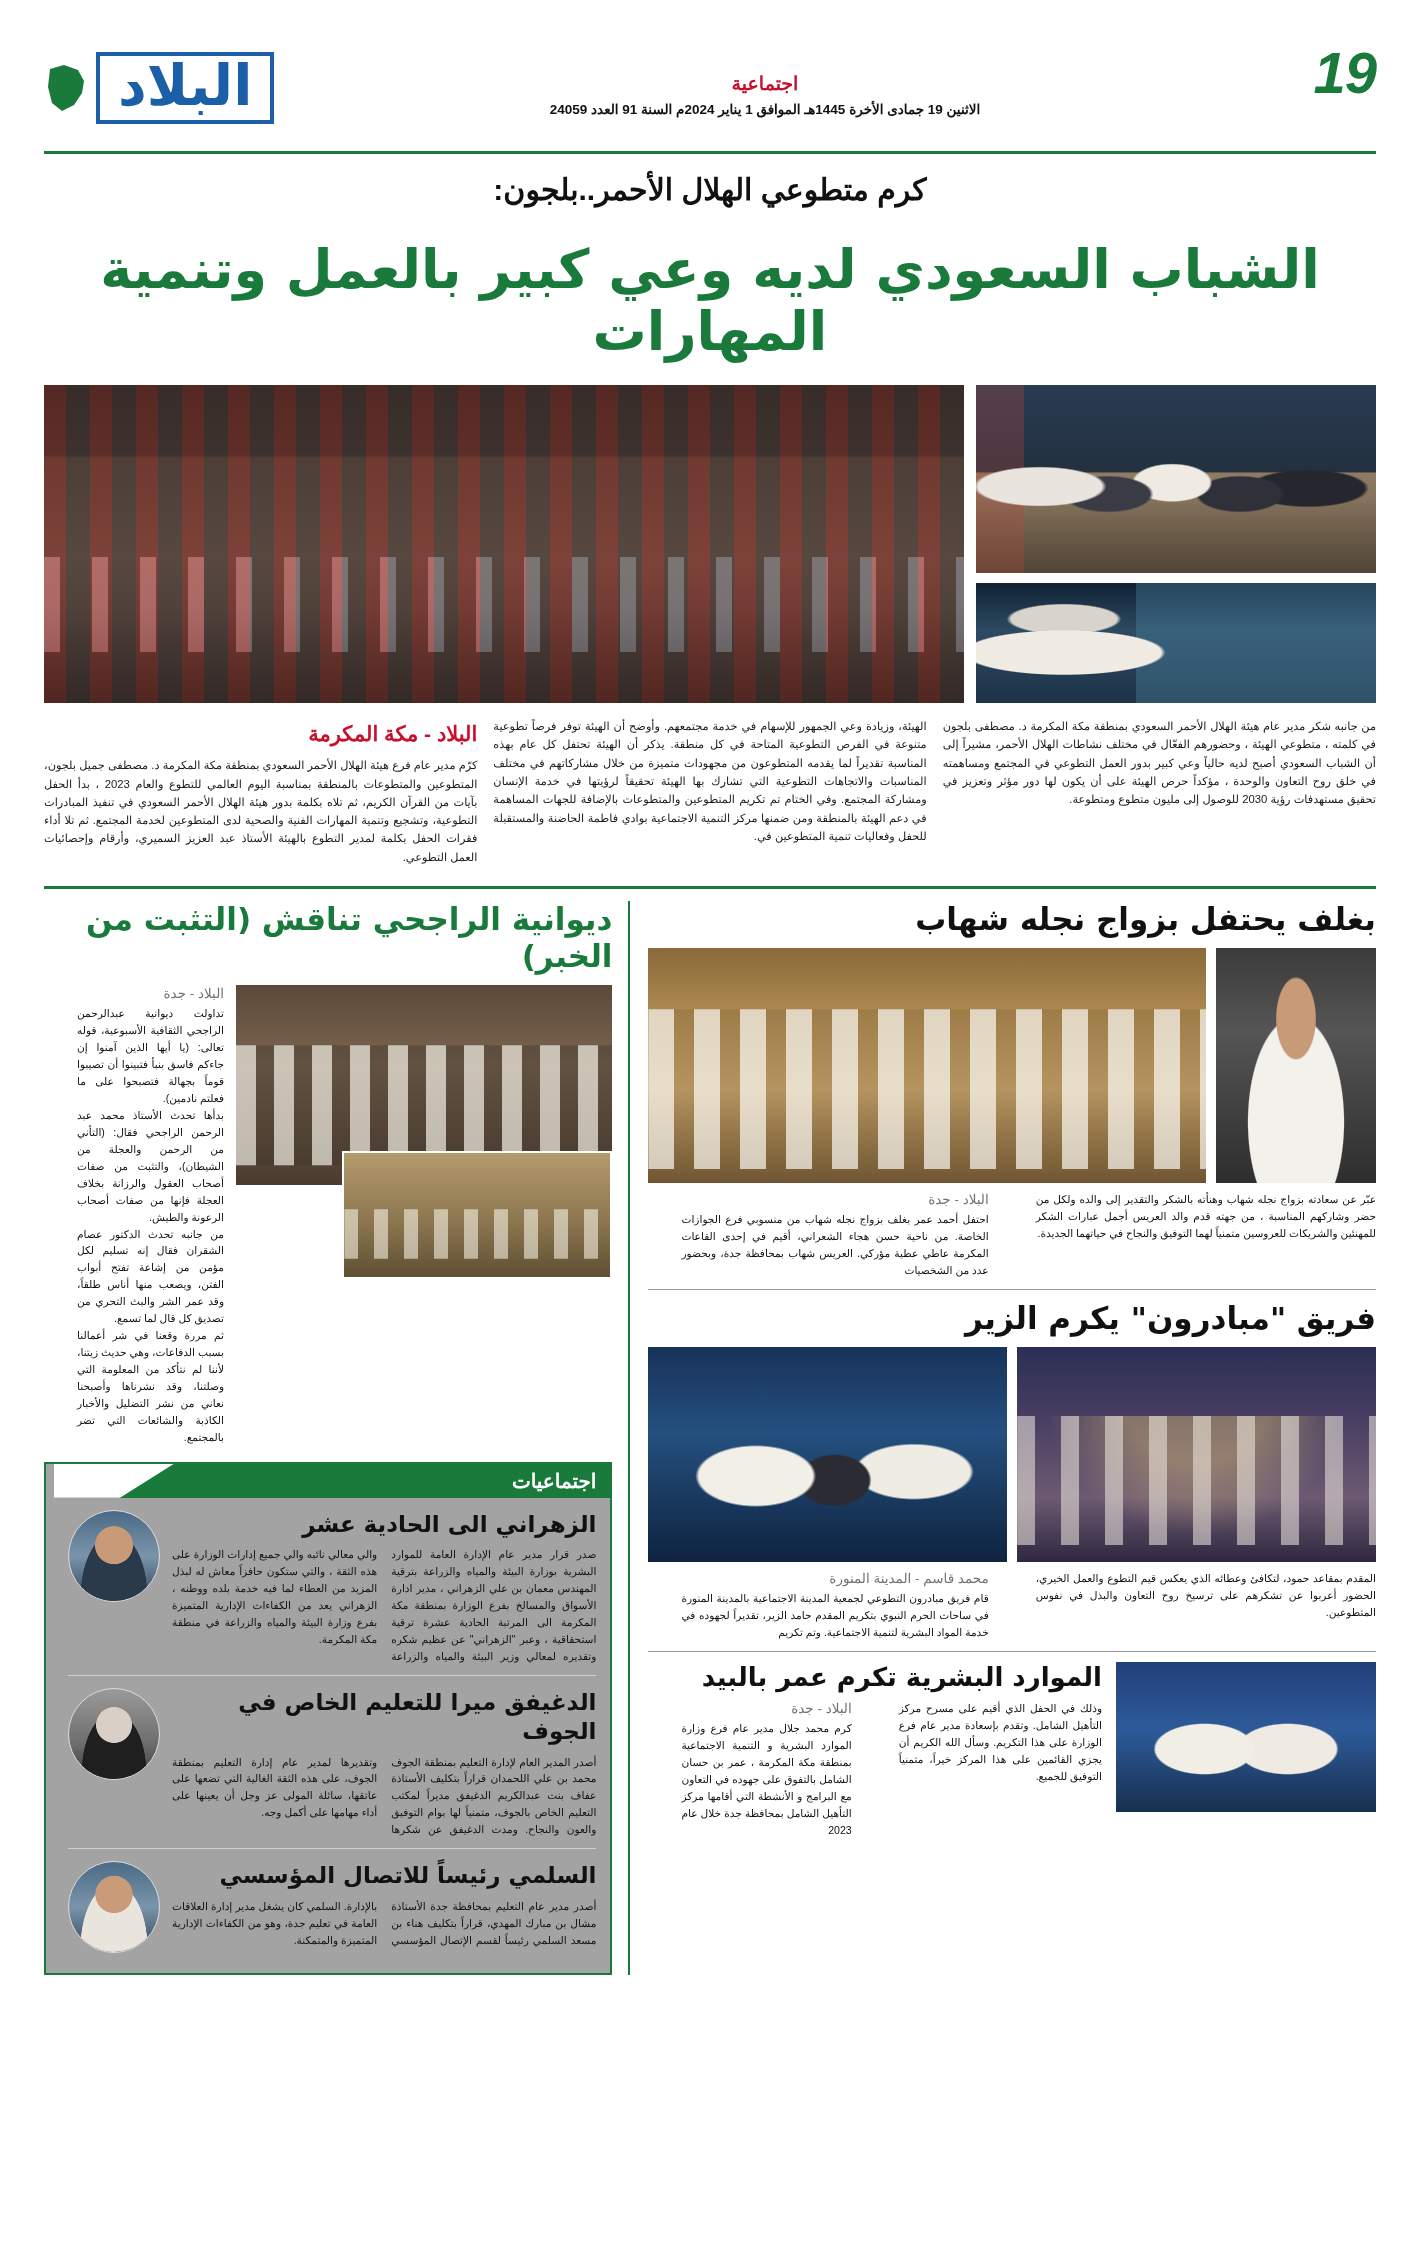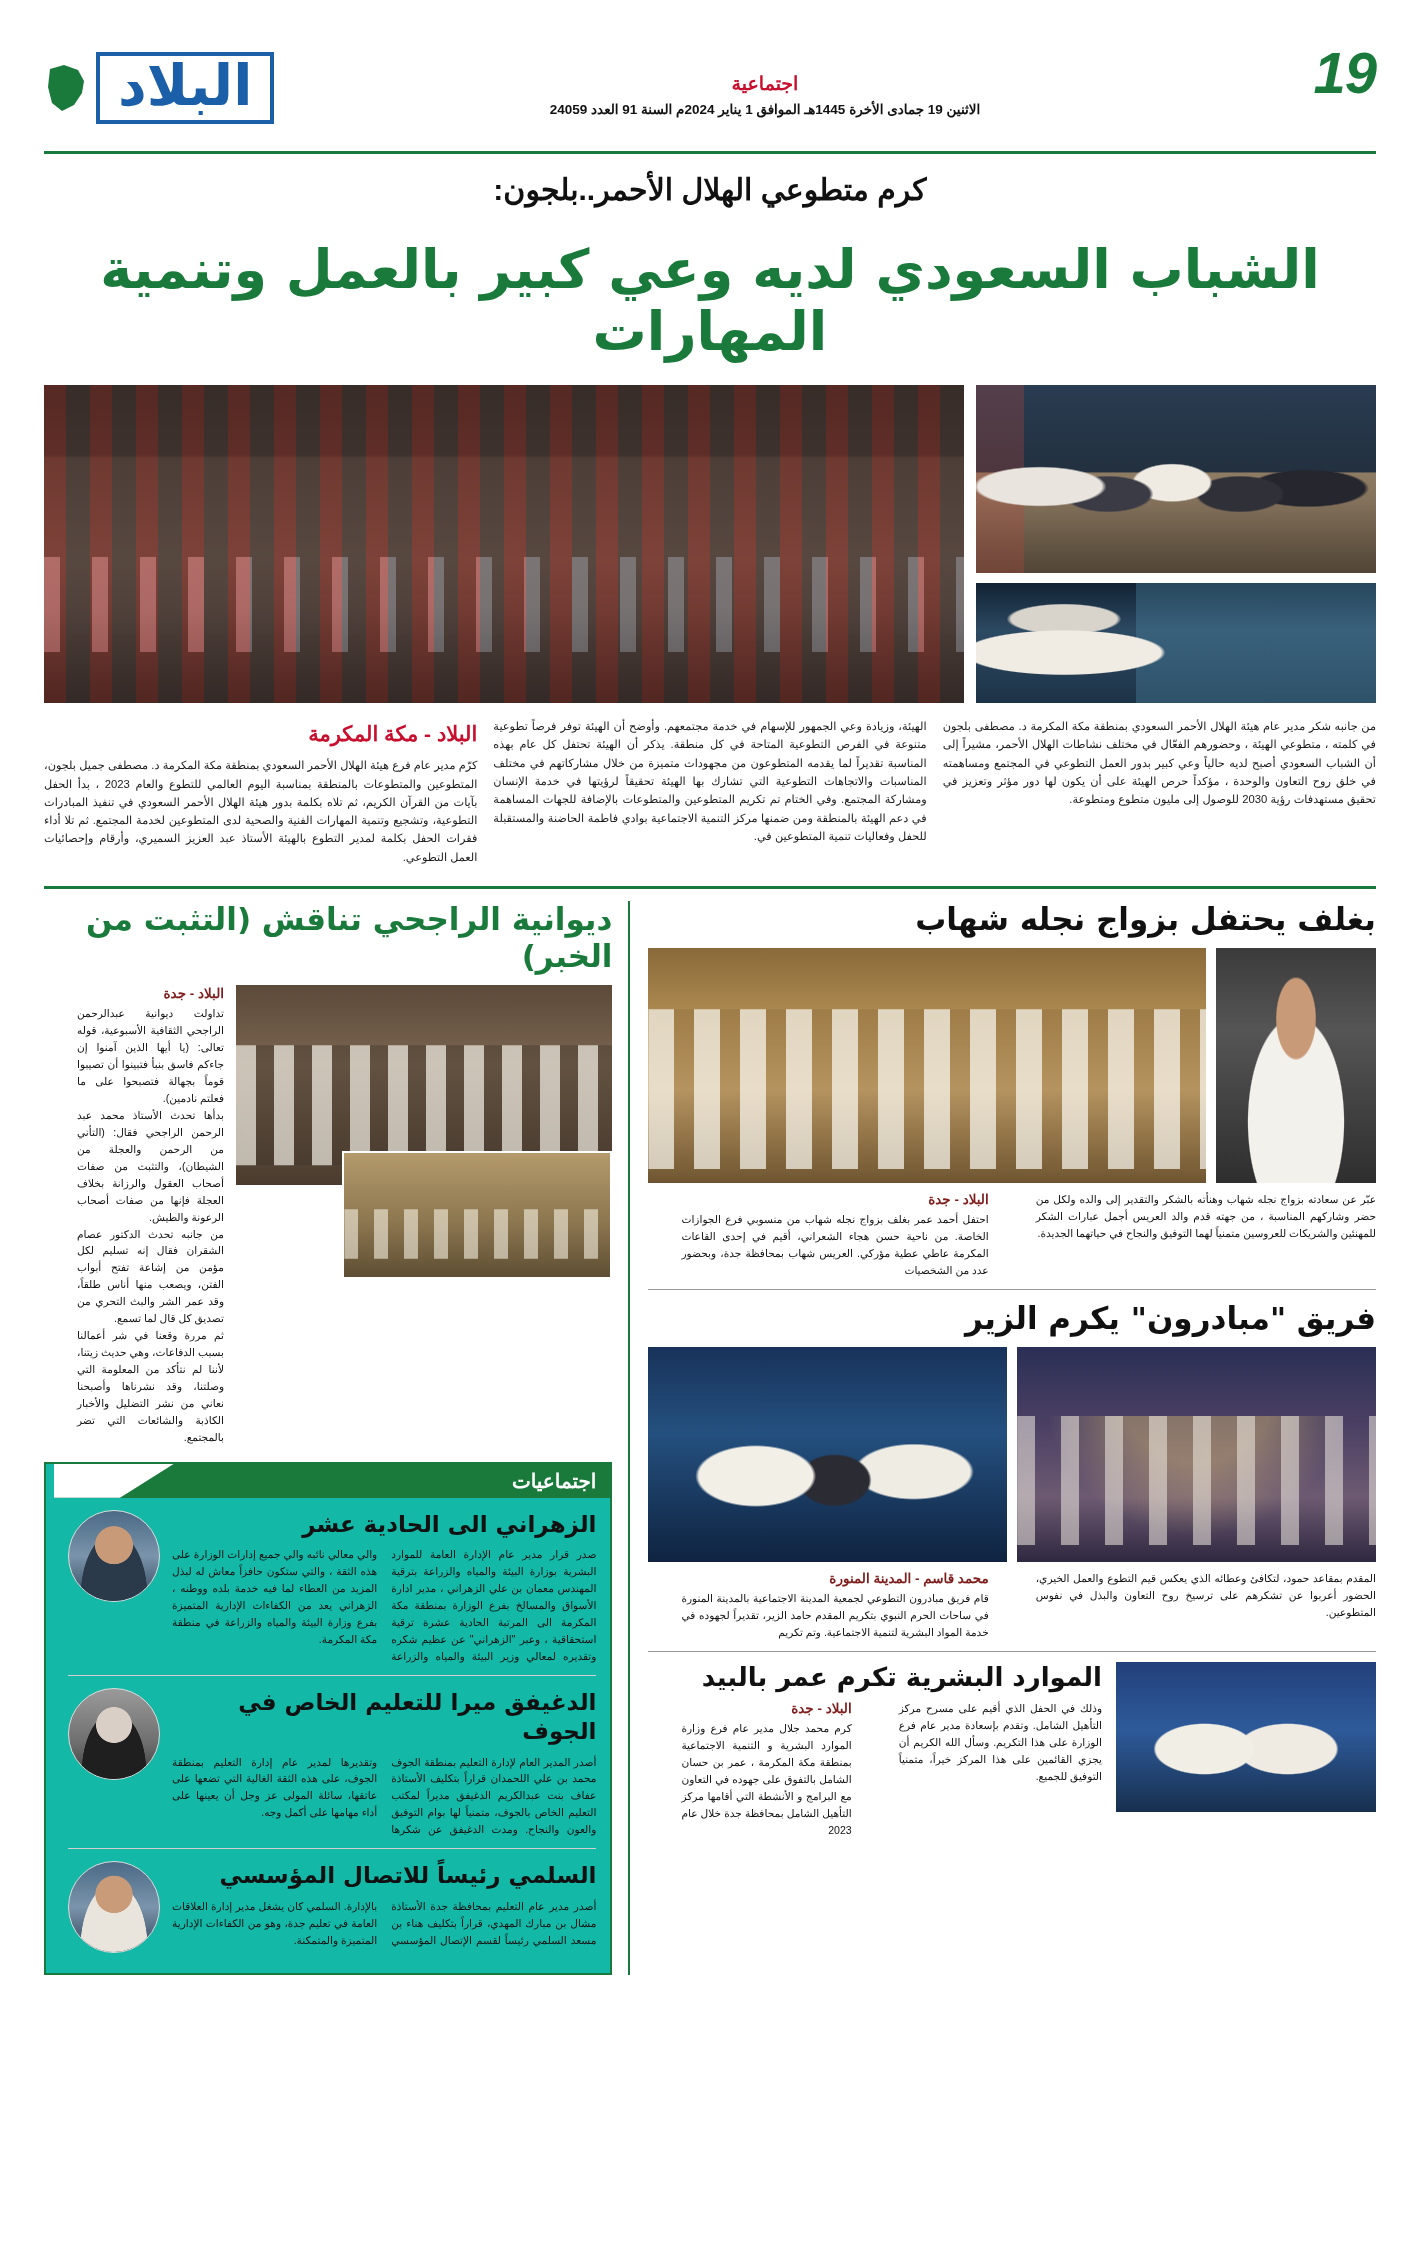--- a/index.html
+++ b/index.html
@@ -227,21 +227,21 @@
     background:
       radial-gradient(ellipse at 34% 58%, #f1eee6 0 20%, transparent 21%),
       radial-gradient(ellipse at 66% 58%, #efebe2 0 20%, transparent 21%);
   }
 
   .mini-grid { display:flex; gap:10px; }
 
   
   .ijt-box {
     border:2px solid #1a7a3c; margin-top:16px; padding:0 0 10px 8px;
-    background:#14b8a6;
+    background:#a3a3a3;
   }
   .ijt-head {
     background:#1a7a3c; color:#fff;
     display:flex; align-items:center; justify-content:flex-start;
     height:34px; padding:0 14px;
     position:relative;
   }
   .ijt-head .t { font-size:20px; font-weight:bold; }
   .ijt-head::after{
     content:""; position:absolute; left:0; top:0; bottom:0; width:120px;
@@ -261,21 +261,21 @@
   .avatar.a1::after{content:"";position:absolute;inset:0;background:radial-gradient(circle at 50% 38%, #c89a78 0 26%, transparent 27%), radial-gradient(ellipse at 50% 96%, #2b3a4a 0 52%, transparent 53%);}
   .avatar.a2{background:linear-gradient(180deg,#9a9a9a 0%, #6e6e6e 60%, #3b3b3b 100%);}
   .avatar.a2::after{content:"";position:absolute;inset:0;background:radial-gradient(circle at 50% 40%, #d9cfc6 0 25%, transparent 26%), radial-gradient(ellipse at 50% 92%, #1f1f1f 0 50%, transparent 51%);}
   .avatar.a3::after{content:"";position:absolute;inset:0;background:radial-gradient(circle at 50% 36%, #c99b79 0 25%, transparent 26%), radial-gradient(ellipse at 50% 95%, #e9e5dc 0 52%, transparent 53%);}
   .ijt-sep { height:1px; background:#cfcfcf; margin:0 14px; }
 
   .cap-line { font-size:10.6px; line-height:1.6; text-align:justify;margin-left:33px; }
 
   .two-col { column-count:2; column-gap:14px; }
 
-  .byline { font-size:13.5px; font-weight:bold; color:#7f1d1d; margin-bottom:4px; }
+  .byline { font-size:13.5px; font-weight:normal; color:#737373; margin-bottom:4px; }
   .small-title { font-size:26px; font-weight:bold; text-align:right; margin:0 0 8px 0;
     font-family:"DejaVu Sans", sans-serif;}
 </style>
 </head>
 <body>
 
 <div class="page">
 
   <div class="masthead">
     <div class="mast-left">

